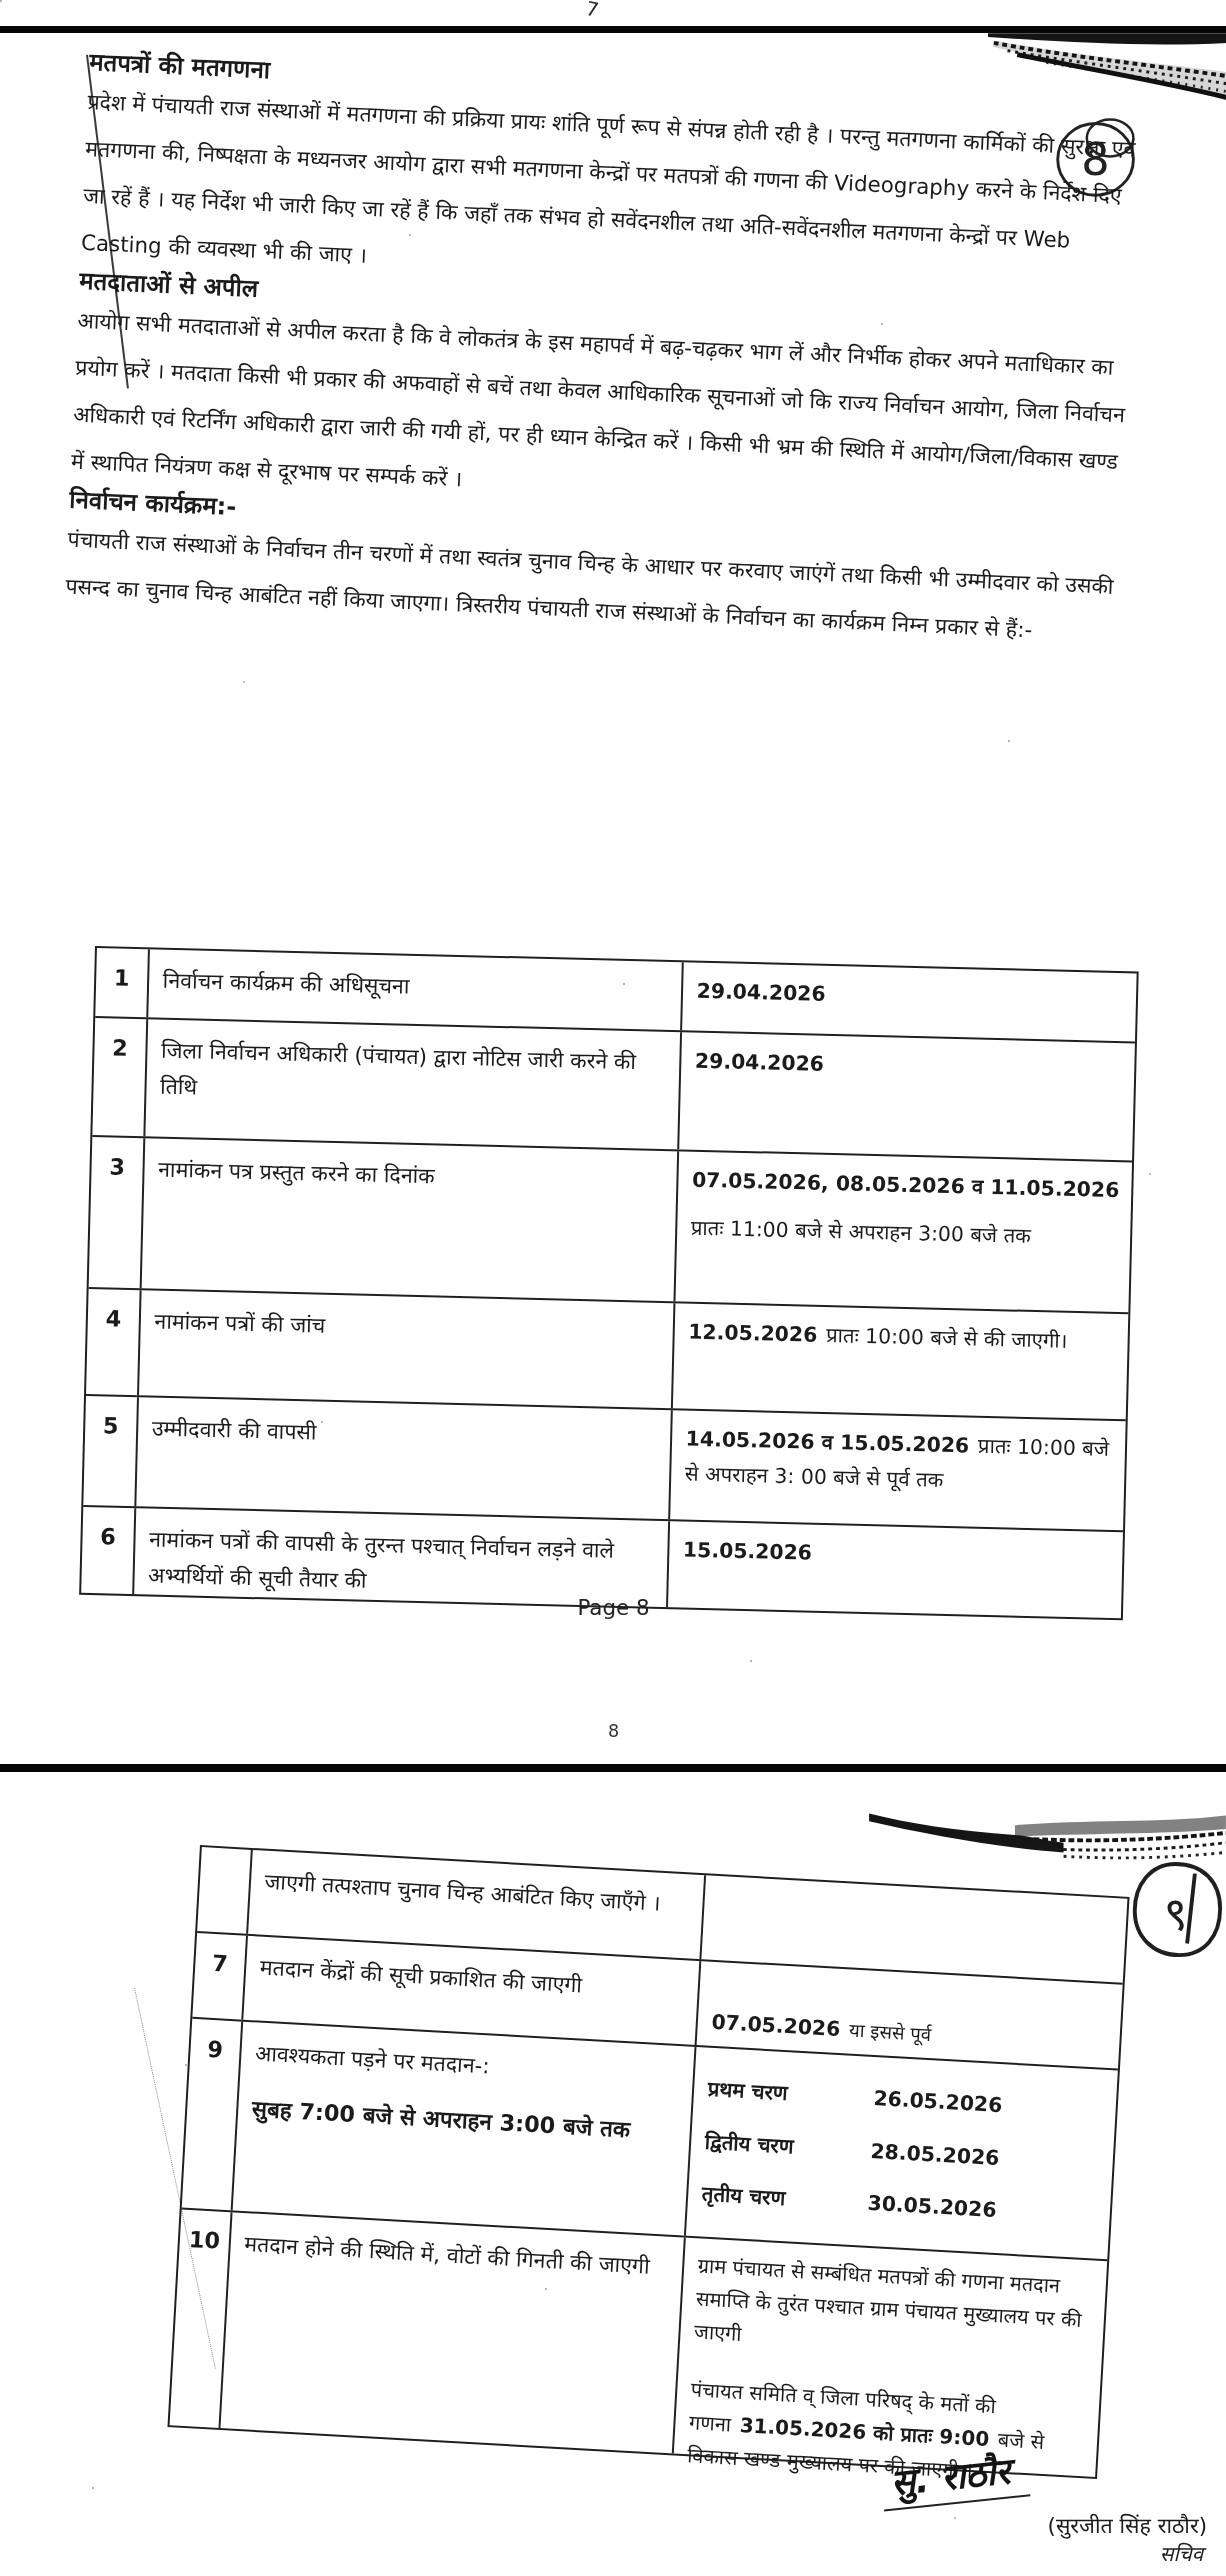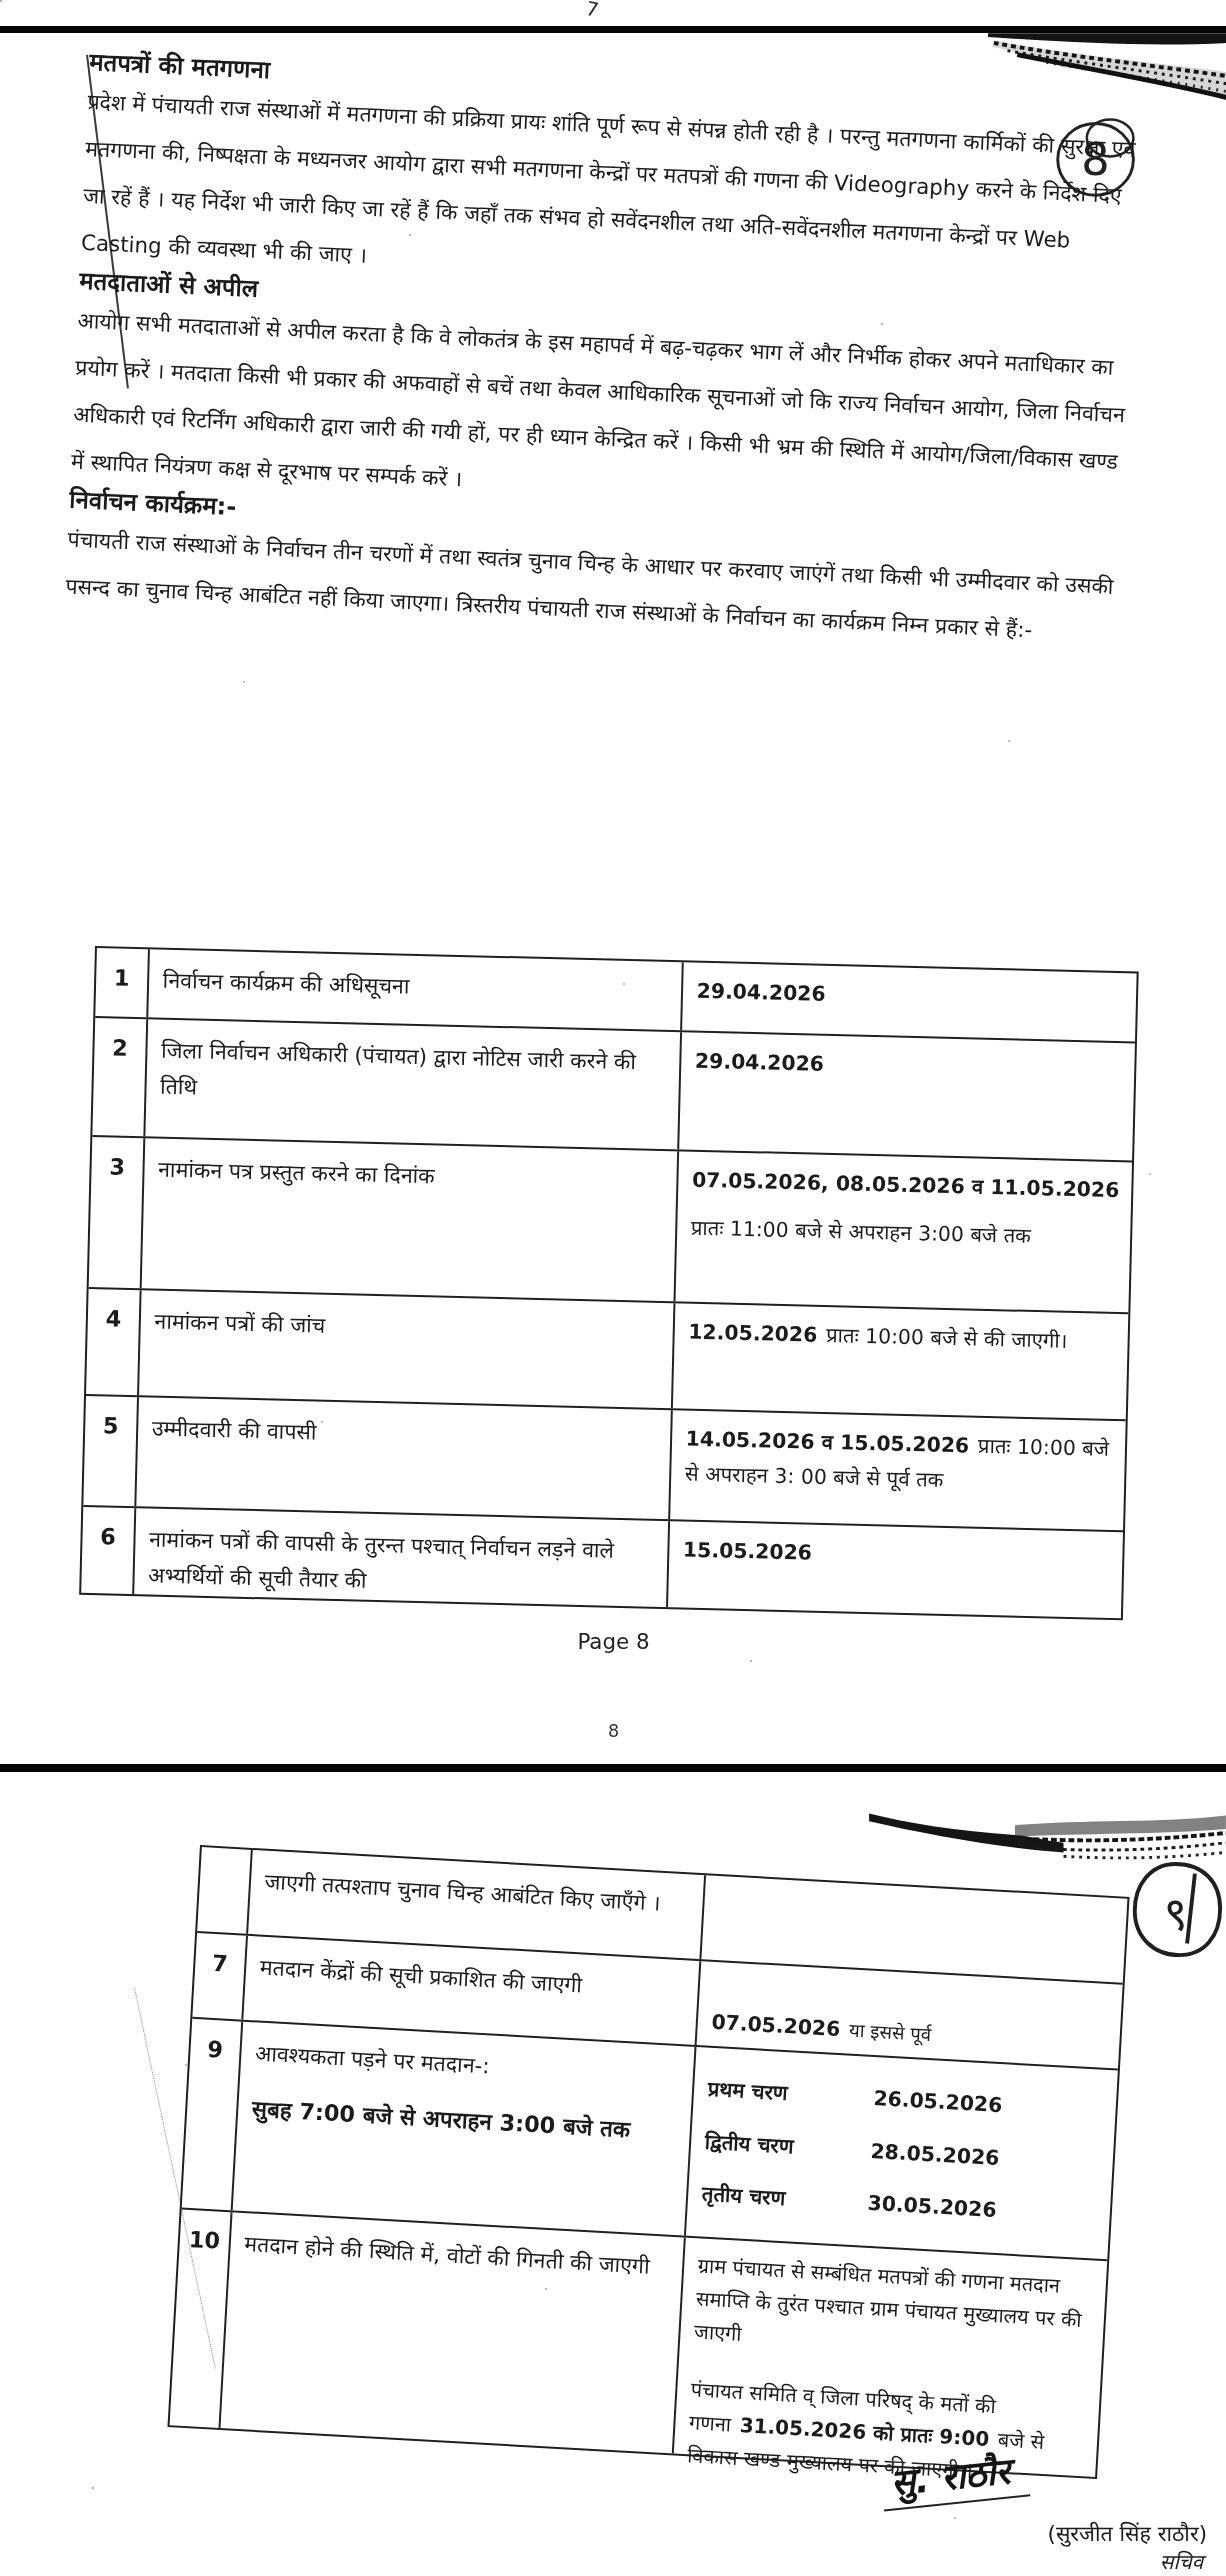--- a/index.html
+++ b/index.html
@@ -55,27 +55,27 @@
   #t2 .rcont{height:84px;} #t2 .r7{height:86px;} #t2 .r9{height:191px;} #t2 .r10{height:218px;}
   #t2 .r7 .c-date{display:flex;align-items:flex-end;padding-bottom:5.8px;}
   .desc-strong{display:block;margin-top:19.5px;font-weight:bold;font-size:22.4px;}
   .phase{display:flex;margin-top:17.5px;}
   .phase:first-child{margin-top:13.6px;}
   .phase .plabel{width:166px;font-weight:bold;font-size:20.4px;}
   .phase .pdate{font-weight:bold;font-size:20.4px;}
   .r10 .c-date p{margin:0 0 0 0;font-size:20px;line-height:33px;}
   .r10 .c-date p + p{margin-top:25px;}
   
-  .pg-label{left:0;top:1595px;width:1227px;text-align:center;font-size:21.4px;color:#222;margin-top:34px;}
+  .pg-label{left:0;top:1595px;width:1227px;text-align:center;font-size:21.4px;color:#222;}
   .pg-num{left:0;top:1721px;width:1227px;text-align:center;font-size:17.5px;color:#333;}
   
   #sig{left:813px;top:2451px;width:394px;}
   .sig-hand{display:inline-block;margin-left:68px;font-size:36px;font-weight:bold;font-style:italic;
     transform:rotate(-6deg);border-bottom:2.9px solid #232323;padding:0 17.5px 1.9px 9.7px;color:#141414;}
-  .sig-name{margin-top:14px;text-align:right;font-size:21.4px;}
+  .sig-name{margin-top:6px;text-align:right;font-size:21.4px;}
   .sig-title{text-align:right;font-size:20.4px;padding-right:3.9px;font-style:italic;}
   svg{display:block;}
 </style>
 </head>
 <body>
 
 <div class="abs top-mark">7</div>
 <div class="abs rule rule-top"></div>
 
 <svg class="abs" style="left:988px;top:33px;" width="239" height="90" viewBox="0 0 245 92">

